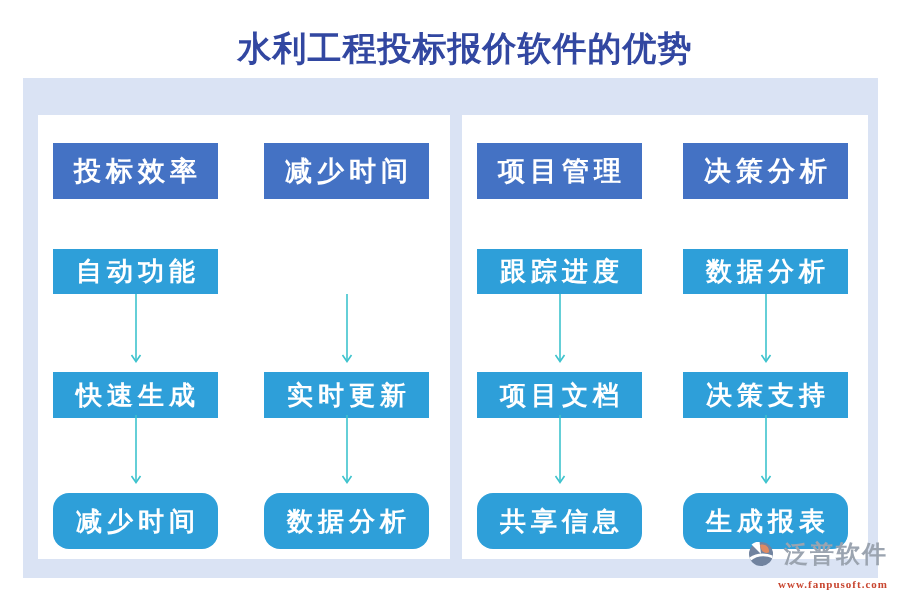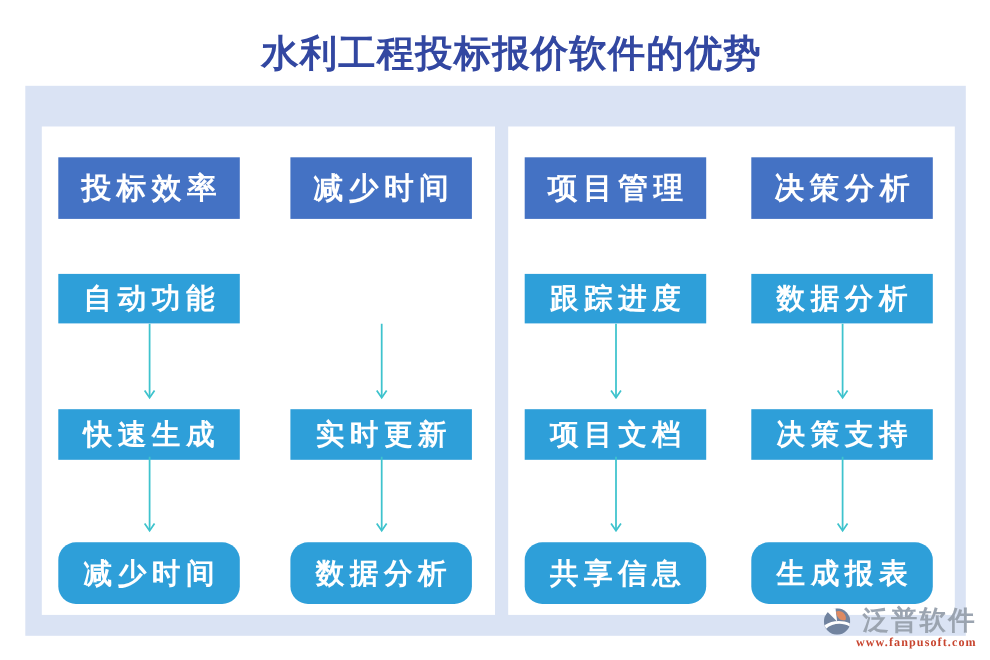--- a/index.html
+++ b/index.html
@@ -44,21 +44,21 @@
   .box.r4{top:378px;height:56px;background:var(--item_box);border-radius:16px;}
 
   .arrow{position:absolute;left:50%;transform:translateX(-50%);width:14px;height:70px;}
   .arrow.a1{top:179px;}
   .arrow.a2{top:300px;}
   .arrow line,.arrow polyline{stroke:var(--arrow);stroke-width:1.6;fill:none;}
 
   .logo{position:absolute;right:12px;bottom:10px;text-align:right;line-height:1;}
   .logo-row{display:flex;align-items:center;justify-content:flex-end;gap:11px;}
   .brand{font-size:24px;font-weight:bold;color:var(--brand_text);letter-spacing:2px;}
-  .website{margin-top:2px;font-size:11px;font-weight:bold;color:var(--website_text);
+  .website{margin-top:13px;font-size:11px;font-weight:bold;color:var(--website_text);
            letter-spacing:1px;}
 </style>
 </head>
 <body>
 
 <div class="page">
 
   <div class="title">水利工程投标报价软件的优势</div>
 
   <div class="container">

